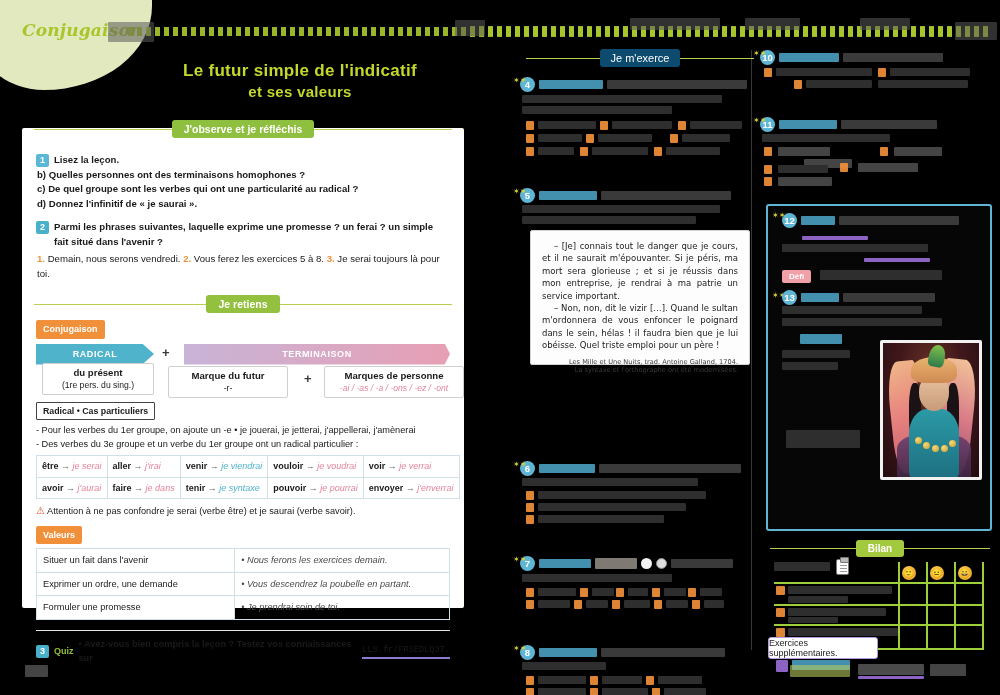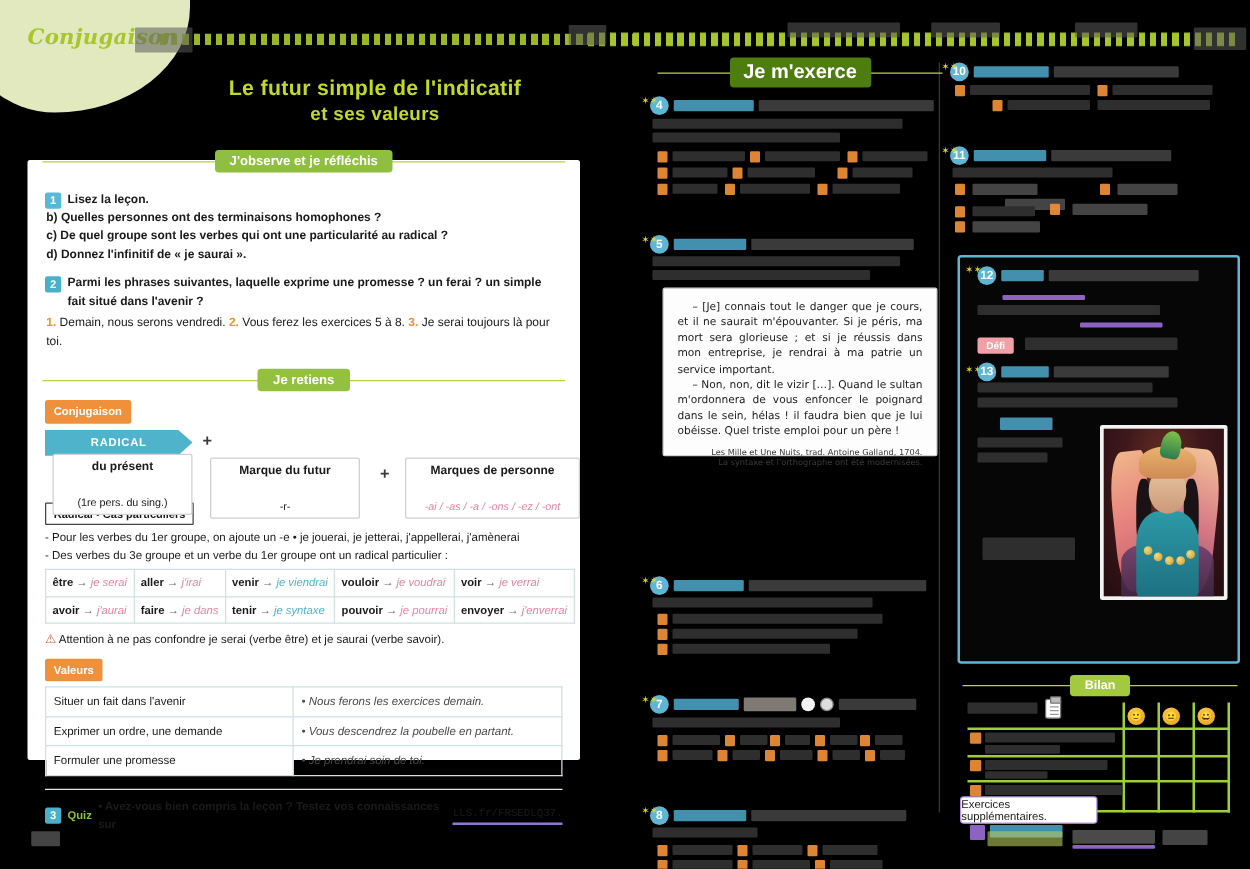--- a/index.html
+++ b/index.html
@@ -99,21 +99,21 @@
   .plus2 { position: absolute; left: 268px; top: 28px; font-size: 13px; font-weight: 700; color: #3b3b3b; }
   .wbox {
     position: absolute; background: #fff; border: 1px solid #cfcfcf; border-radius: 2px;
     text-align: center; font-size: 9.2px; line-height: 12px; padding: 3px 4px;
   }
   .wbox b { font-size: 9.6px; }
   .wbox.b1 { left: 6px; top: 19px; width: 112px; }
   .wbox.b2 { left: 132px; top: 22px; width: 120px; }
   .wbox.b3 { left: 288px; top: 22px; width: 140px; }
   .endings { color: #e4849c; font-style: italic; font-size: 8.6px; }
-  .sub { font-size: 8.6px; margin-top: 16px; }
+  .sub { font-size: 8.6px; }
   .example-line { text-align: center; font-style: italic; font-size: 9px; color: #2b2b2b; margin-top: 4px; }
   .pink { color: #e4849c; font-style: italic; }
   .blue { color: #4fb3cc; font-style: italic; }
 
   .boxlabel {
     display: inline-block; border: 1px solid #444; font-size: 8.8px;
     font-weight: 700; padding: 1px 6px; border-radius: 1px; margin-top: 6px;
   }
   .bullets { font-size: 9.2px; line-height: 14px; margin-top: 3px; }
 
@@ -145,22 +145,22 @@
   .rd.b { background: #4fa8cc; opacity: .85; border-radius: 1px; }
   .rd.p { background: #9b6ed8; opacity: .9; }
 
   
   .col-mid { position: absolute; left: 520px; top: 48px; width: 240px; height: 625px; }
   .sec-ribbon {
     position: relative; height: 20px; display: flex; align-items: center; justify-content: center;
   }
   .sec-ribbon .ln { position: absolute; left: 6px; right: 6px; top: 10px; height: 1px; background: #b9cf4e; }
   .sec-ribbon span {
-    position: relative; z-index: 2; background: #4d7c0f; color: #fff;
-    font-size: 16px; font-weight: 700; padding: 3px 11px; border-radius: 3px;
+    position: relative; z-index: 2; background: #0c4a6e; color: #fff;
+    font-size: 11px; font-weight: 400; padding: 3px 11px; border-radius: 3px;
   }
   .ex-block { position: relative; margin-top: 7px; }
   .ex-head { display: flex; align-items: center; gap: 4px; }
   .circ {
     width: 15px; height: 15px; border-radius: 50%; background: #5fb6d4; color: #fff;
     font-size: 9.5px; font-weight: 700; display: flex; align-items: center; justify-content: center;
     flex: 0 0 15px;
   }
   .star { position: absolute; left: -7px; top: 0px; color: #d9d43c; font-size: 8px; line-height: 7px; }
 
@@ -298,20 +298,21 @@
       <div class="ribbon retiens">Je retiens</div>
     </div>
 
     <div class="lc" style="padding-top:5px;">
       <span class="tag">Conjugaison</span>
 
       
       <div class="diagram">
         <div class="arw radical">RADICAL</div>
         <div class="plus1">+</div>
+        <div class="arw term">TERMINAISON</div>
         <div class="wbox b1">
           <b>du présent</b>
           <div class="sub">(1re pers. du sing.)</div>
         </div>
         <div class="wbox b2">
           <b>Marque du futur</b>
           <div class="sub">-r-</div>
         </div>
         <div class="plus2">+</div>
         <div class="wbox b3">

